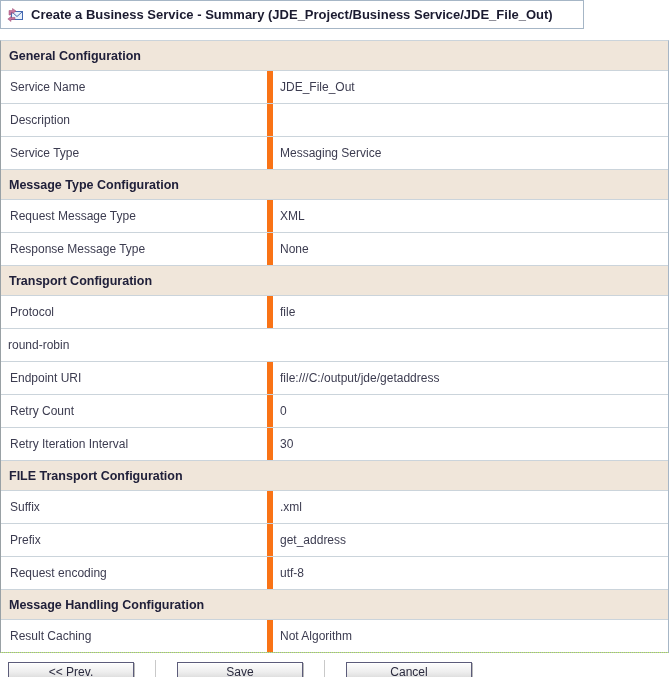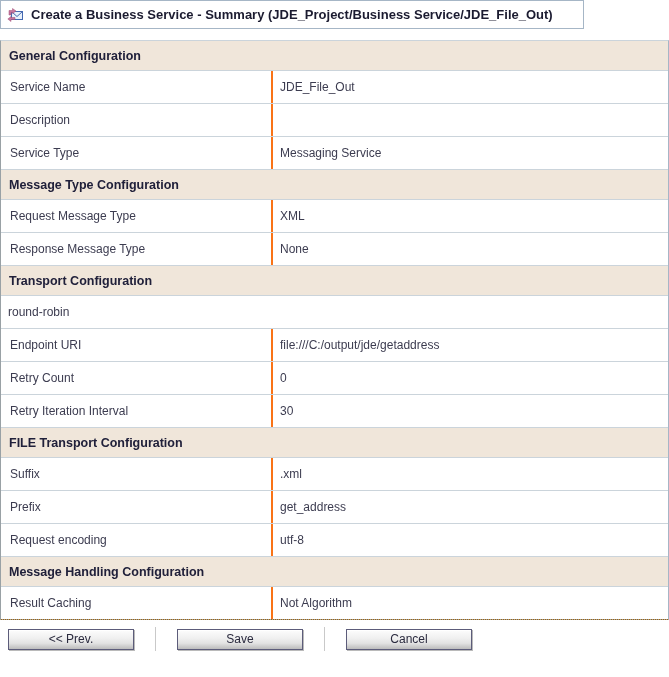--- a/index.html
+++ b/index.html
@@ -22,35 +22,35 @@
     white-space:nowrap;letter-spacing:0;
   }
 
   
   .summary-table{
     box-sizing:border-box;width:669px;margin-top:11px;
     border-left:1px solid #99A1A5;
     border-right:1px solid #A6B6C6;
     border-top:1px solid #CBD4DB;
     border-bottom:1px dotted #9AA3A8;
-    background:#a16207;
+    background:#bef264;
   }
   .section-header{
     box-sizing:border-box;height:30px;background:#F0E6DA;
     display:flex;align-items:center;padding-left:8px;
     font-weight:bold;font-size:12.5px;color:#20203A;
     border-bottom:1px solid #CBD4DB;
   }
   .row{
     display:flex;height:32px;font-size:12px;color:#3C3C50;
     border-bottom:1px solid #CBD4DB;background:#ffffff;
   }
   .row:last-child{border-bottom:none;}
   .cell{display:flex;align-items:center;box-sizing:border-box;overflow:hidden;white-space:nowrap;}
-  .cell.label{width:272px;flex:none;padding-left:9px;border-right:2px solid #f97316;}
+  .cell.label{width:272px;flex:none;padding-left:9px;border-right:6px solid #f97316;}
   .cell.value{flex:1;padding-left:7px;}
 
   
   .buttonbar{
     margin-top:7px;display:flex;align-items:center;padding-left:8px;height:24px;
   }
   .btn{
     box-sizing:border-box;width:126px;height:21px;
     font-family:inherit;font-size:12px;color:#2A2A3E;
     border:1px solid #5C5C7A;border-radius:0;
@@ -98,20 +98,24 @@
       <div class="cell label">Request Message Type</div>
       <div class="cell value">XML</div>
     </div>
     <div class="row">
       <div class="cell label">Response Message Type</div>
       <div class="cell value">None</div>
     </div>
 
     <div class="section-header">Transport Configuration</div>
     <div class="row">
+      <div class="cell label">Protocol</div>
+      <div class="cell value">file</div>
+    </div>
+    <div class="row">
       <div class="cell value">round-robin</div>
     </div>
     <div class="row">
       <div class="cell label">Endpoint URI</div>
       <div class="cell value">file:///C:/output/jde/getaddress</div>
     </div>
     <div class="row">
       <div class="cell label">Retry Count</div>
       <div class="cell value">0</div>
     </div>

